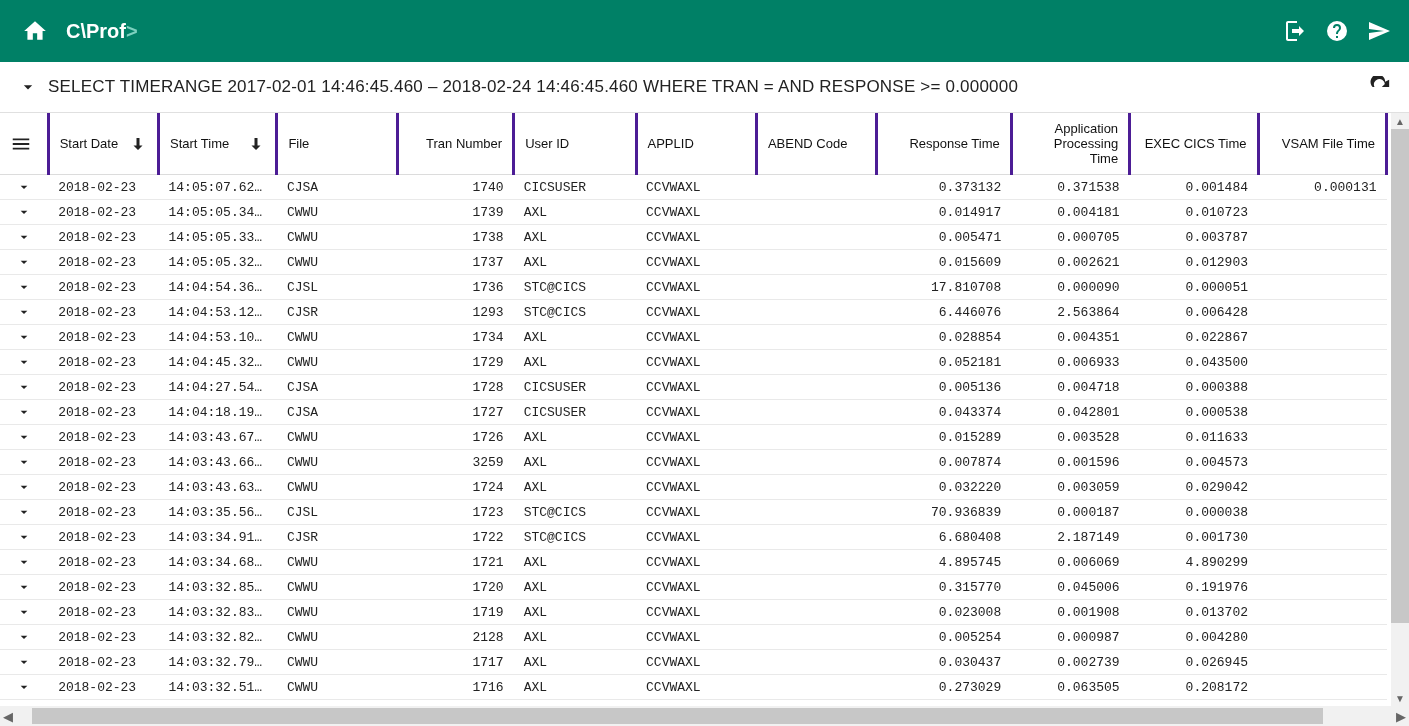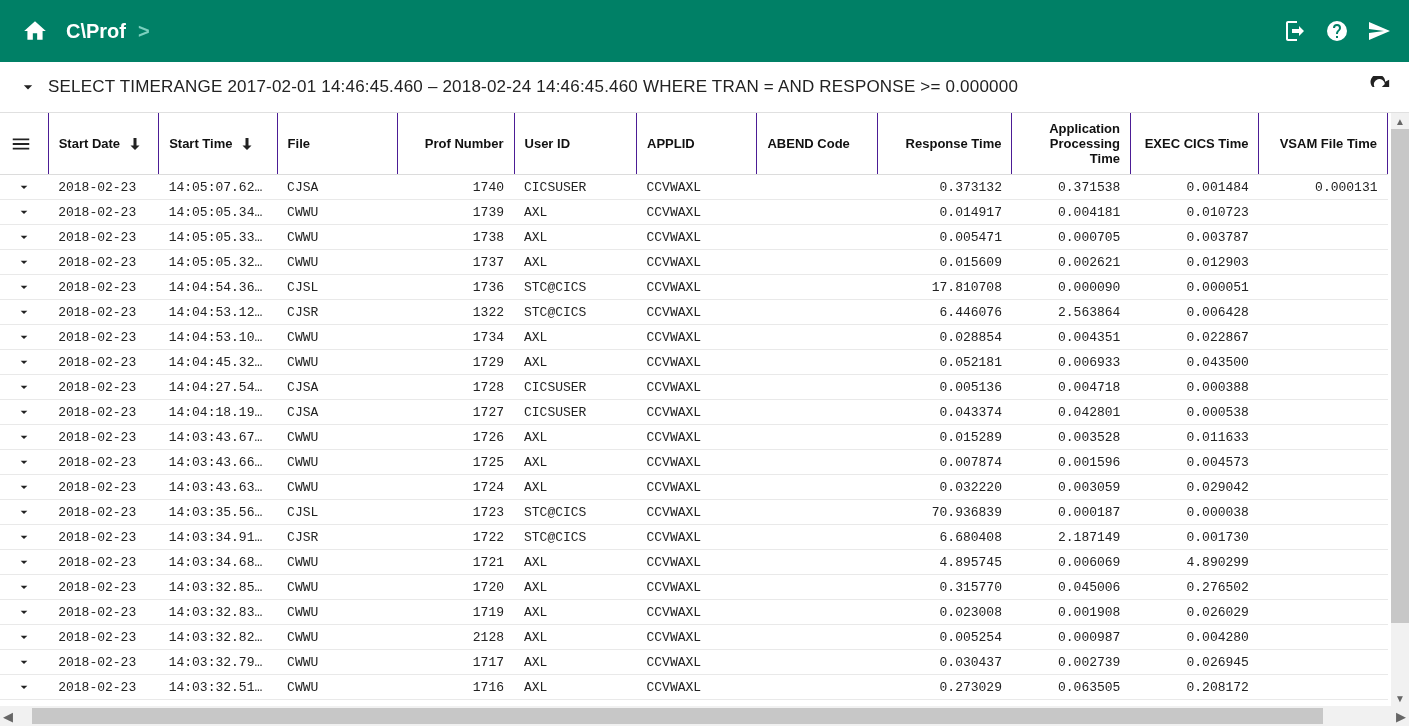--- a/index.html
+++ b/index.html
@@ -1,37 +1,37 @@
 <!DOCTYPE html>
 <html><head>
 <meta charset="utf-8">
 <style>
   * { box-sizing: border-box; margin: 0; padding: 0; }
   body { font-family: Arial, Helvetica, sans-serif; font-size: 13px; background: #fff; color: #222; overflow: hidden; }
   .app { width: 1409px; height: 726px; display: flex; flex-direction: column; }
   .topbar { background: #008066; color: #fff; height: 62px; display: flex; align-items: center; padding: 0 18px 0 22px; }
   .topbar .home-icon svg { width: 26px; height: 26px; fill: #fff; display: block; }
-  .breadcrumb { display: flex; align-items: center; gap: 12px; margin-left: 18px; font-size: 20px; font-weight: 600; }
+  .breadcrumb { display: flex; align-items: center; margin-left: 18px; font-size: 20px; font-weight: 600; }
   .breadcrumb .sep { color: #7cd0bf; font-weight: 600; }
   .breadcrumb .crumb-1 { color: #fff; }
   .breadcrumb .crumb-2 { color: #fff; }
   .topbar .spacer { flex: 1; }
   .top-actions { display: flex; align-items: center; gap: 18px; }
   .top-actions svg { width: 24px; height: 24px; fill: #fff; display: block; }
   .icon-btn { cursor: pointer; display: inline-flex; align-items: center; justify-content: center; }
   .filterbar { display: flex; align-items: center; padding: 14px 18px 14px 18px; border-bottom: 1px solid #e0e0e0; font-size: 17px; font-family: Arial, sans-serif; letter-spacing: 0.2px; }
   .filterbar .expand svg { width: 20px; height: 20px; fill: #222; display:block; }
   .filterbar .query { margin-left: 10px; }
   .filterbar .spacer2 { flex: 1; }
   .filterbar .refresh svg { width: 22px; height: 22px; fill: #222; display:block; }
   .scrollarea { flex:1; overflow:auto; position:relative; background:#fff; }
   table { border-collapse: collapse; width: 1388px; table-layout: fixed; }
-  thead th { background:#fff; border-bottom:1px solid #dcdcdc; border-right:1px solid #4c1d95; font-weight:700; font-size:13px; text-align:left; padding:8px 10px; height:46px; vertical-align:middle; color:#111; }
+  thead th { background:#fff; border-bottom:1px solid #dcdcdc; border-right:3px solid #4c1d95; font-weight:400; font-size:13px; text-align:left; padding:8px 10px; height:46px; vertical-align:middle; color:#111; }
   thead th.num { text-align:right; }
-  thead th .hd { display:flex; align-items:center; gap:6px; }
+  thead th .hd { display:flex; align-items:center; gap:6px;justify-content:space-between; }
   thead th.num .hd { justify-content:flex-end; }
   tbody td { border-bottom:1px solid #e9e9e9; padding:4px 10px; height:24px; font-family: "Consolas","Courier New",monospace; font-size:13px; color:#222; white-space:nowrap; overflow:hidden; text-overflow:ellipsis; }
   tbody td.num { text-align:right; }
   tbody td.expand-cell { text-align:center; cursor:pointer; }
   tbody td.expand-cell svg { width:16px; height:16px; fill:#222; display:inline-block; vertical-align:middle; }
   .menu-icon svg { width:22px; height:22px; fill:#222; display:block; }
   .sort-icon svg { width:18px; height:18px; fill:#222; display:block; }
   .hscroll { height:20px; background:#f1f1f1; display:flex; align-items:center; }
   .hscroll .track { flex:1; height:16px; background:#f1f1f1; position:relative; margin:0 16px; }
   .hscroll .thumb { position:absolute; left:0; top:0; height:16px; width:96%; background:#c7c7c7; }
@@ -132,21 +132,21 @@
                   <span class="sort-icon">
                     <svg viewBox="0 0 24 24">
                       <path d="M12 20l-6-6h4V4h4v10h4z"></path>
                     </svg>
                   </span>
                 </div>
               </th>
             <th><span>File</span></th>
             <th class="num">
                 <div class="hd">
-                  <span>Prof Number</span>
+                  <span>Tran Number</span>
                 </div>
               </th>
             <th><span>User ID</span></th>
             <th><span>APPLID</span></th>
             <th><span>ABEND Code</span></th>
             <th class="num">
                 <div class="hd">
                   <span>Response Time</span>
                 </div>
               </th>
@@ -248,21 +248,21 @@
               <td class="num">0.000051</td>
               <td class="num"></td>
             </tr>
             <tr>
               <td class="expand-cell"><svg viewBox="0 0 24 24">
                   <path d="M7 10l5 5 5-5z"></path>
                 </svg></td>
               <td>2018-02-23</td>
               <td>14:04:53.12…</td>
               <td>CJSR</td>
-              <td class="num">1322</td>
+              <td class="num">1293</td>
               <td>STC@CICS</td>
               <td>CCVWAXL</td>
               <td></td>
               <td class="num">6.446076</td>
               <td class="num">2.563864</td>
               <td class="num">0.006428</td>
               <td class="num"></td>
             </tr>
             <tr>
               <td class="expand-cell"><svg viewBox="0 0 24 24">
@@ -344,21 +344,21 @@
               <td class="num">0.011633</td>
               <td class="num"></td>
             </tr>
             <tr>
               <td class="expand-cell"><svg viewBox="0 0 24 24">
                   <path d="M7 10l5 5 5-5z"></path>
                 </svg></td>
               <td>2018-02-23</td>
               <td>14:03:43.66…</td>
               <td>CWWU</td>
-              <td class="num">1725</td>
+              <td class="num">3259</td>
               <td>AXL</td>
               <td>CCVWAXL</td>
               <td></td>
               <td class="num">0.007874</td>
               <td class="num">0.001596</td>
               <td class="num">0.004573</td>
               <td class="num"></td>
             </tr>
             <tr>
               <td class="expand-cell"><svg viewBox="0 0 24 24">
@@ -430,37 +430,37 @@
                 </svg></td>
               <td>2018-02-23</td>
               <td>14:03:32.85…</td>
               <td>CWWU</td>
               <td class="num">1720</td>
               <td>AXL</td>
               <td>CCVWAXL</td>
               <td></td>
               <td class="num">0.315770</td>
               <td class="num">0.045006</td>
-              <td class="num">0.276502</td>
+              <td class="num">0.191976</td>
               <td class="num"></td>
             </tr>
             <tr>
               <td class="expand-cell"><svg viewBox="0 0 24 24">
                   <path d="M7 10l5 5 5-5z"></path>
                 </svg></td>
               <td>2018-02-23</td>
               <td>14:03:32.83…</td>
               <td>CWWU</td>
               <td class="num">1719</td>
               <td>AXL</td>
               <td>CCVWAXL</td>
               <td></td>
               <td class="num">0.023008</td>
               <td class="num">0.001908</td>
-              <td class="num">0.026029</td>
+              <td class="num">0.013702</td>
               <td class="num"></td>
             </tr>
             <tr>
               <td class="expand-cell"><svg viewBox="0 0 24 24">
                   <path d="M7 10l5 5 5-5z"></path>
                 </svg></td>
               <td>2018-02-23</td>
               <td>14:03:32.82…</td>
               <td>CWWU</td>
               <td class="num">2128</td>

